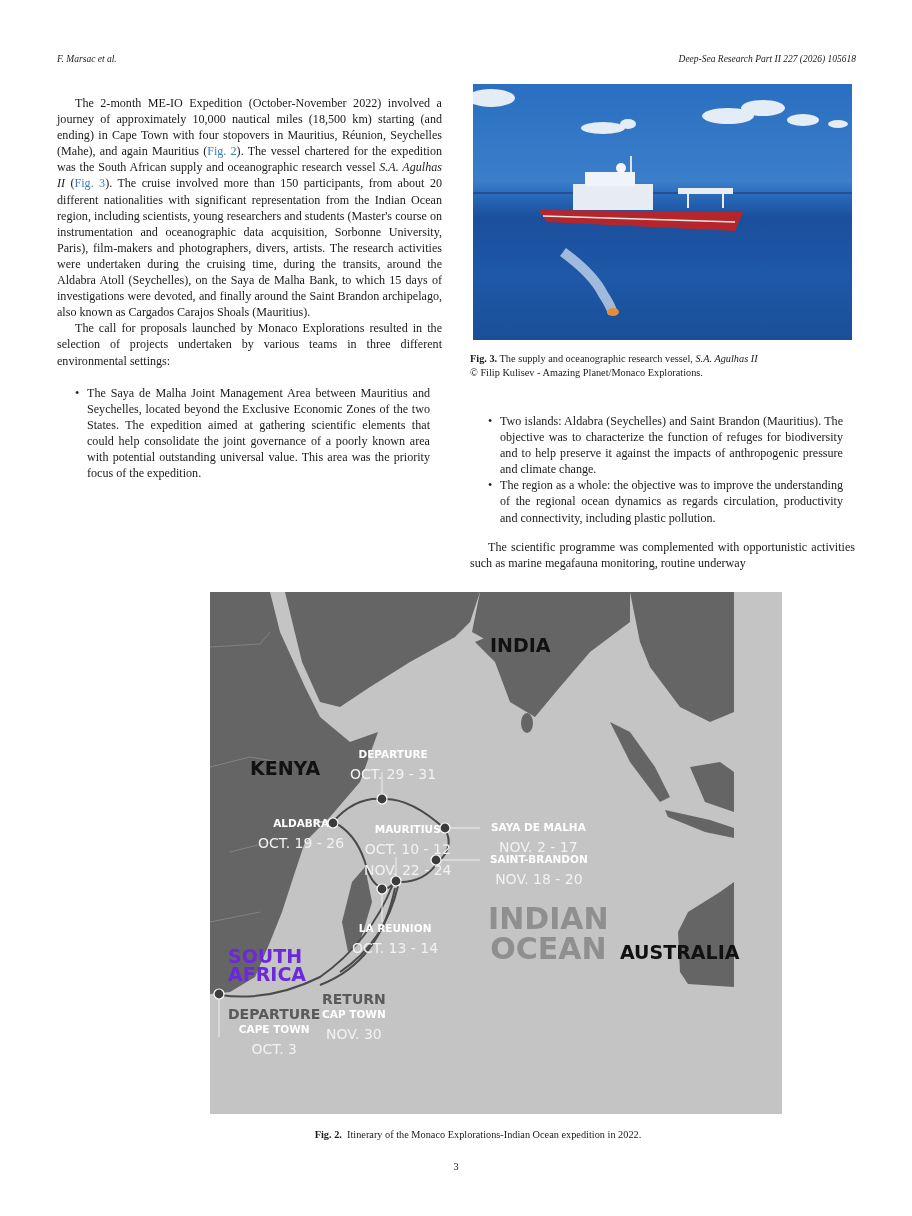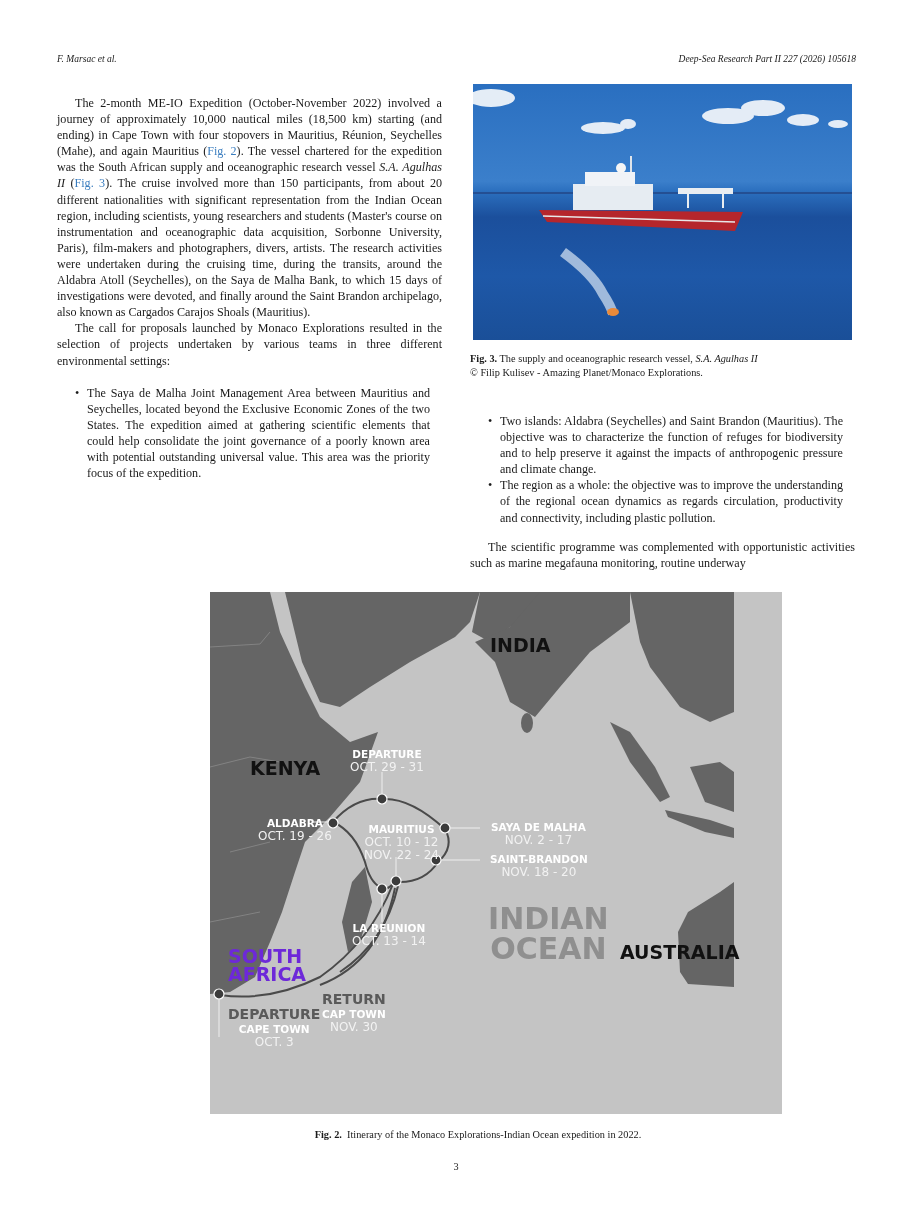--- a/index.html
+++ b/index.html
@@ -18,21 +18,21 @@
   .caption { font-size:10.3px; line-height:14px; }
   .caption b { font-weight:bold; }
   
   .photo { left:473px; top:84px; width:379px; height:256px; overflow:hidden;
            background:linear-gradient(180deg,#2a6fc0 0%,#3b7fcb 38%,#2b6fbe 42%,#1b4f9c 52%,#1e58a8 75%,#1a4f98 100%); }
   
   .map { left:210px; top:592px; width:572px; height:522px; background:#c4c4c4; overflow:hidden; }
   .map svg { position:absolute; left:0; top:0; }
   .lbl { position:absolute; font-family:"DejaVu Sans","Liberation Sans",sans-serif; font-weight:bold;
          line-height:1; text-align:center; white-space:nowrap; }
-  .lbl .sub { display:block; font-weight:normal; font-size:12px; color:#f2f2f2; margin-top:1px; }
+  .lbl .sub { display:block; font-weight:normal; font-size:14px; color:#f2f2f2; margin-top:7px; }
 </style>
 </head>
 <body>
 
 <div class="abs runhead" style="left:57px;">F. Marsac et al.</div>
 <div class="abs runhead" style="right:56px;">Deep-Sea Research Part II 227 (2026) 105618</div>
 
 <div class="abs col" style="left:57px; top:80px; width:385px;">
   <p class="indent" style="margin-top:15px;"><span>The 2-month ME-IO Expedition (October-November 2022) involved a journey of approximately 10,000 nautical miles (18,500 km) starting (and ending) in Cape Town with four stopovers in Mauritius, Réunion, Seychelles (Mahe), and again Mauritius (</span><a class="xref" href="#">Fig. 2</a><span>). The vessel chartered for the expedition was the South African supply and oceanographic research vessel </span><i>S.A. Agulhas II</i><span> (</span><a class="xref" href="#">Fig. 3</a><span>). The cruise involved more than 150 participants, from about 20 different nationalities with significant representation from the Indian Ocean region, including scientists, young researchers and students (Master's course on instrumentation and oceanographic data acquisition, Sorbonne University, Paris), film-makers and photographers, divers, artists. The research activities were undertaken during the cruising time, during the transits, around the Aldabra Atoll (Seychelles), on the Saya de Malha Bank, to which 15 days of investigations were devoted, and finally around the Saint Brandon archipelago, also known as Cargados Carajos Shoals (Mauritius).</span></p>
   <p class="indent">The call for proposals launched by Monaco Explorations resulted in the selection of projects undertaken by various teams in three different environmental settings:</p>

